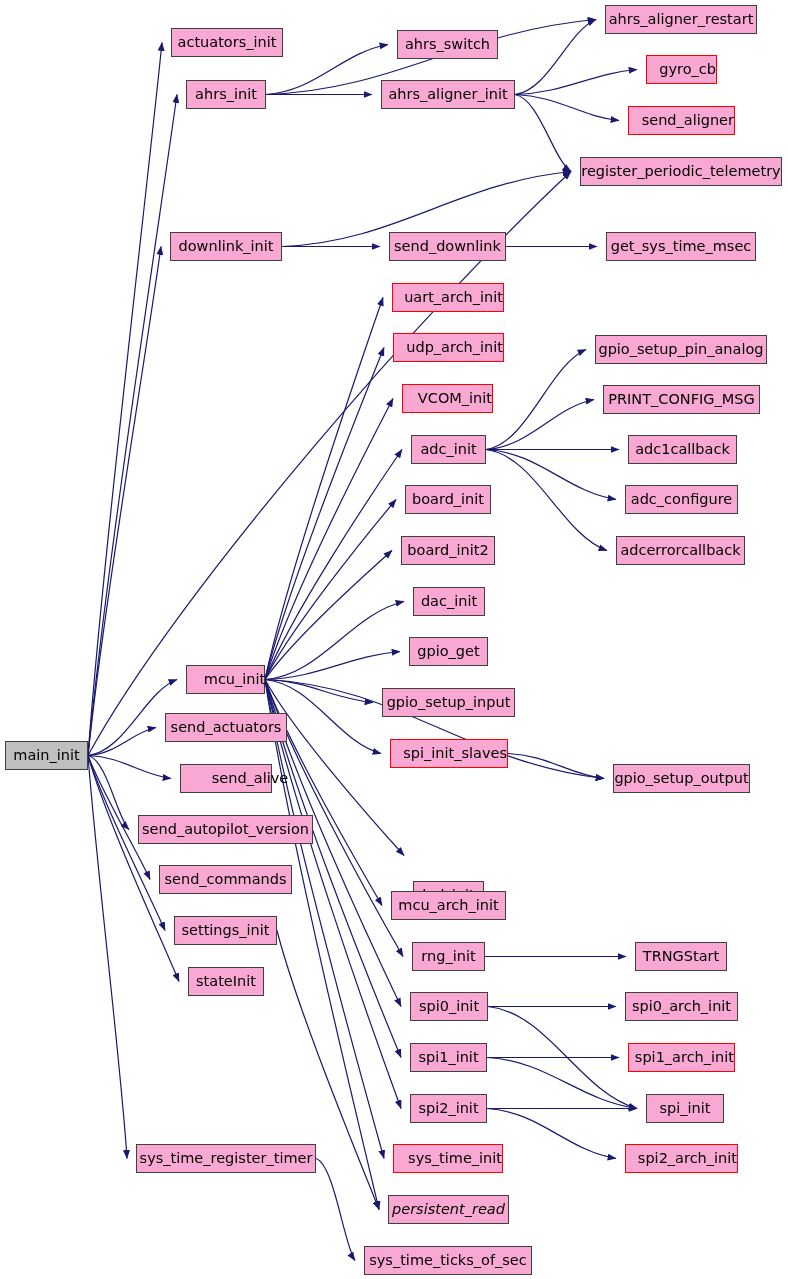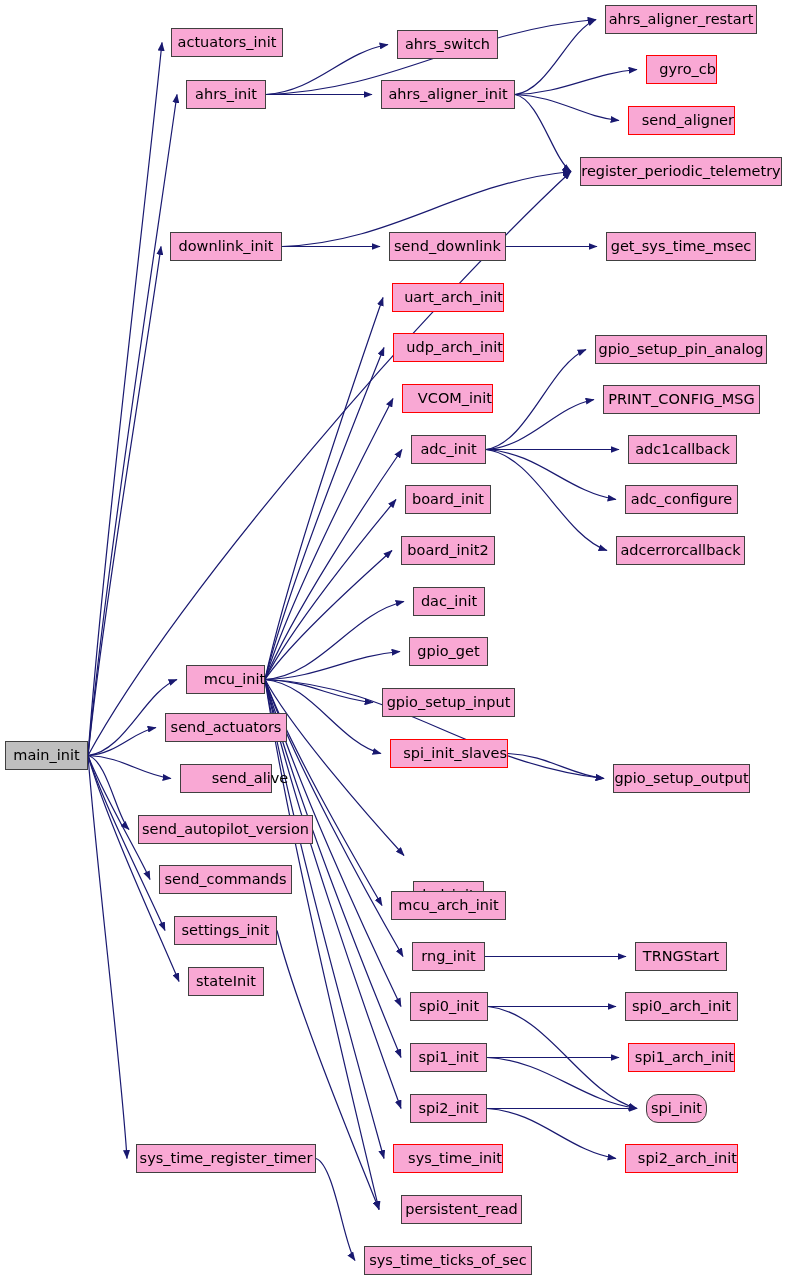--- a/index.html
+++ b/index.html
@@ -207,32 +207,32 @@
       </div>
       <div class="node" style="left: 410px; top: 1043px; width: 77px; height: 29px;">
         <span>spi1_init</span>
       </div>
       <div class="node red" style="left: 628px; top: 1043px; width: 107px; height: 29px;">
         <span>spi1_arch_init</span>
       </div>
       <div class="node" style="left: 410px; top: 1094px; width: 77px; height: 29px;">
         <span>spi2_init</span>
       </div>
-      <div class="node" style="left: 646px; top: 1094px; width: 61px; height: 29px; border-radius: 12px;">
+      <div class="node" style="left: 646px; top: 1094px; width: 78px; height: 29px;">
         <span>spi_init</span>
       </div>
       <div class="node red" style="left: 393px; top: 1144px; width: 110px; height: 29px;">
         <span>sys_time_init</span>
       </div>
       <div class="node red" style="left: 625px; top: 1144px; width: 113px; height: 29px;">
         <span>spi2_arch_init</span>
       </div>
       <div class="node" style="left: 136px; top: 1144px; width: 180px; height: 29px;">
         <span>sys_time_register_timer</span>
       </div>
-      <div class="node" style="left: 401px; top: 1195px; width: 121px; height: 29px;">
+      <div class="node" style="left: 388px; top: 1195px; width: 121px; height: 29px; font-style: italic;">
         <span>persistent_read</span>
       </div>
       <div class="node" style="left: 364px; top: 1246px; width: 168px; height: 29px;">
         <span>sys_time_ticks_of_sec</span>
       </div>
     </div>
 </div>
 
 </body></html>

